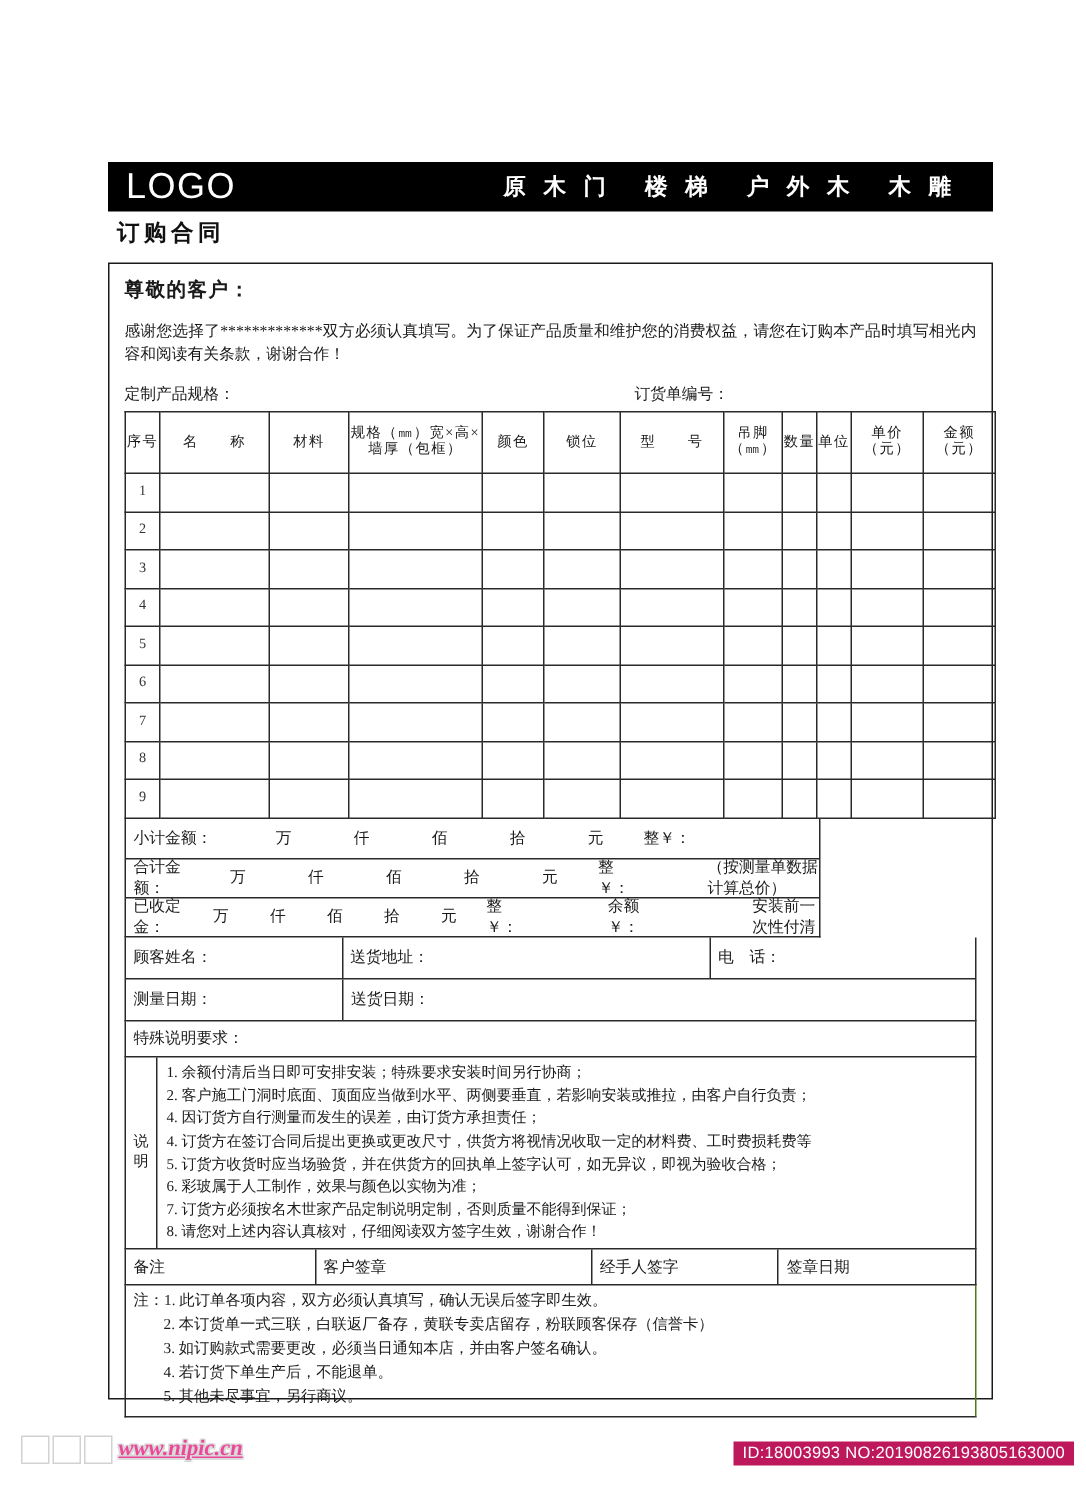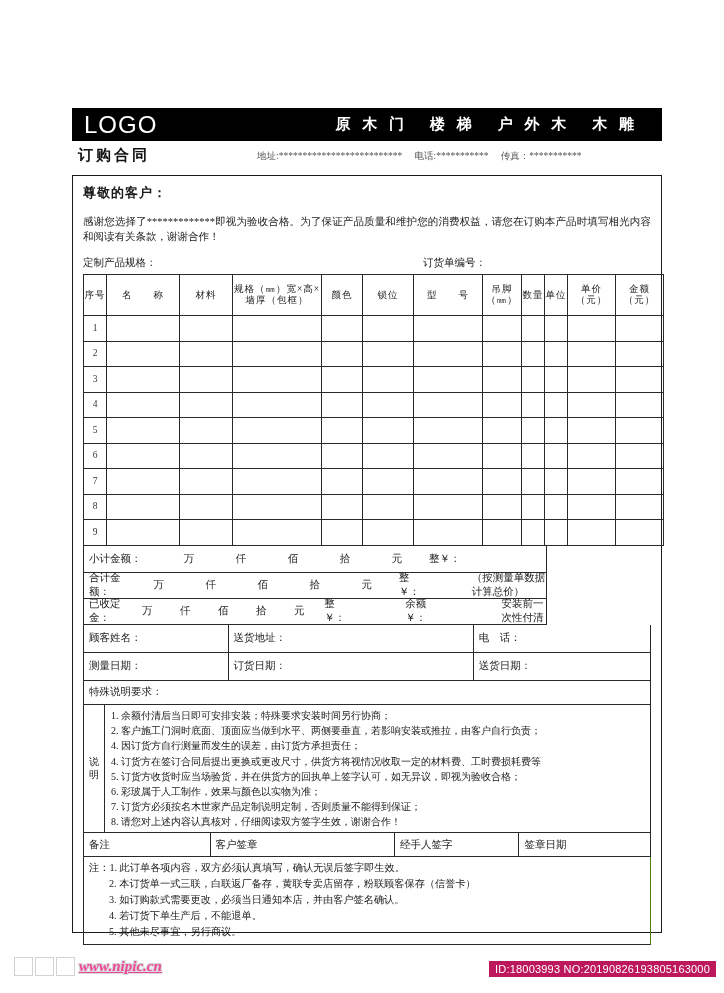--- a/index.html
+++ b/index.html
@@ -367,32 +367,27 @@
     <div class="header-cats">
       <span>原 木 门</span>
       <span>楼 梯</span>
       <span>户 外 木</span>
       <span>木 雕</span>
     </div>
   </div>
 
   <div class="title-row">
     <div class="doc-title">订购合同</div>
-    <div class="contact-line">
-      <span class="seg">地址:**************************</span>
-      <span class="seg">电话:***********</span>
-      <span class="seg">传真：***********</span>
-    </div>
   </div>
 
   <div class="main-box">
 
     <div class="intro">
       <div class="intro-greeting">尊敬的客户：</div>
-      <div class="intro-body">感谢您选择了*************即视为验收合格。为了保证产品质量和维护您的消费权益，请您在订购本产品时填写相光内容和阅读有关条款，谢谢合作！</div>
+      <div class="intro-body">感谢您选择了*************双方必须认真填写。为了保证产品质量和维护您的消费权益，请您在订购本产品时填写相光内容和阅读有关条款，谢谢合作！</div>
       <div class="spec-line">
         <span class="left">定制产品规格：</span>
         <span class="right">订货单编号：</span>
       </div>
     </div>
 
     <table class="items">
       <thead>
         <tr>
           <th style="width:22px">序号</th>
@@ -579,21 +574,20 @@
     </div>
 
     <div class="cust-wrap">
       <div class="cust-row">
         <div class="cust-cell c1">顾客姓名：</div>
         <div class="cust-cell c2">送货地址：</div>
         <div class="cust-cell c3">电　话：</div>
       </div>
       <div class="cust-row">
         <div class="cust-cell c1">测量日期：</div>
-        <div class="cust-cell c2">订货日期：</div>
         <div class="cust-cell c3">送货日期：</div>
       </div>
     </div>
 
     <div class="special-row">特殊说明要求：</div>
 
     <div class="terms-wrap">
       <div class="terms-label">
         <span>说</span>
         <span>明</span>

